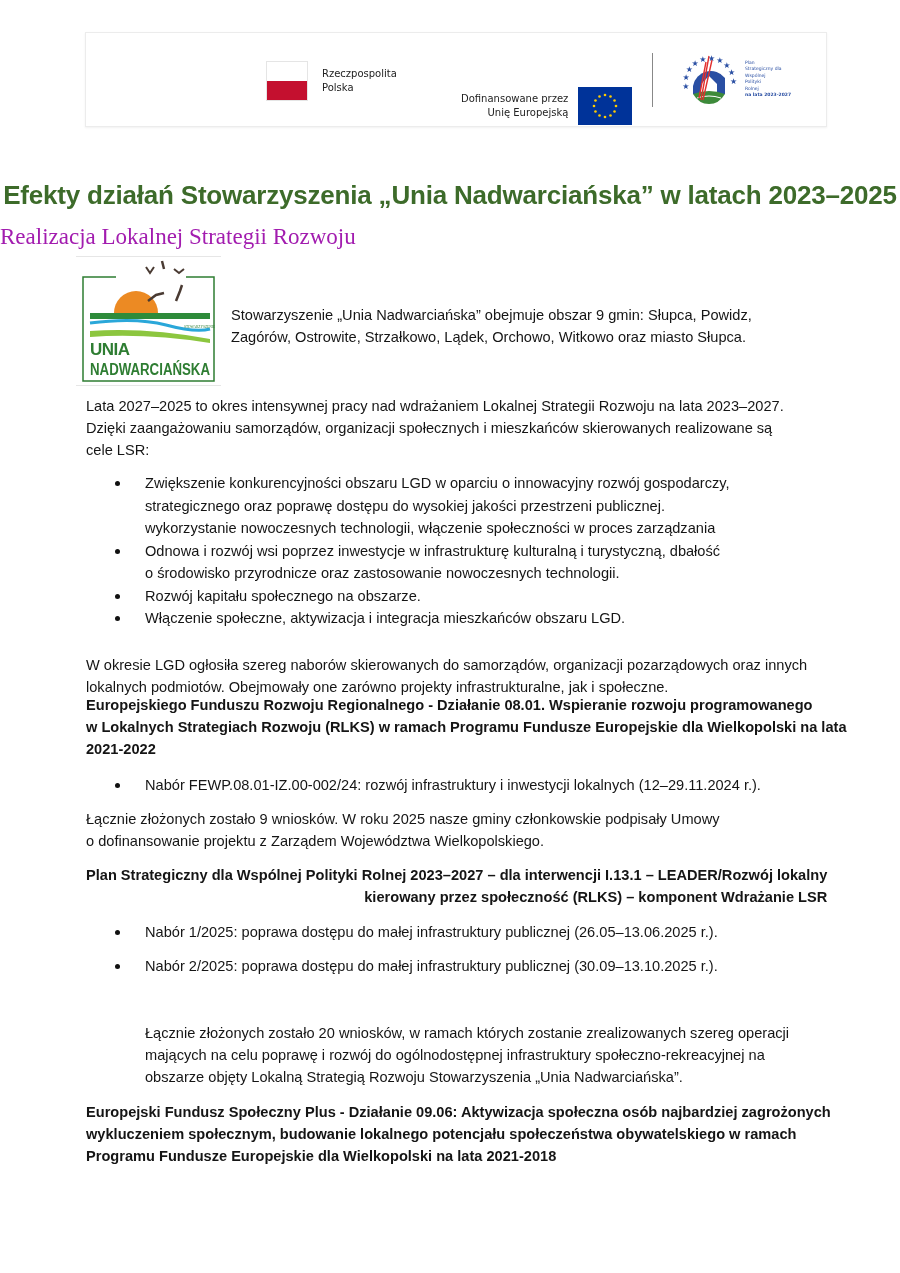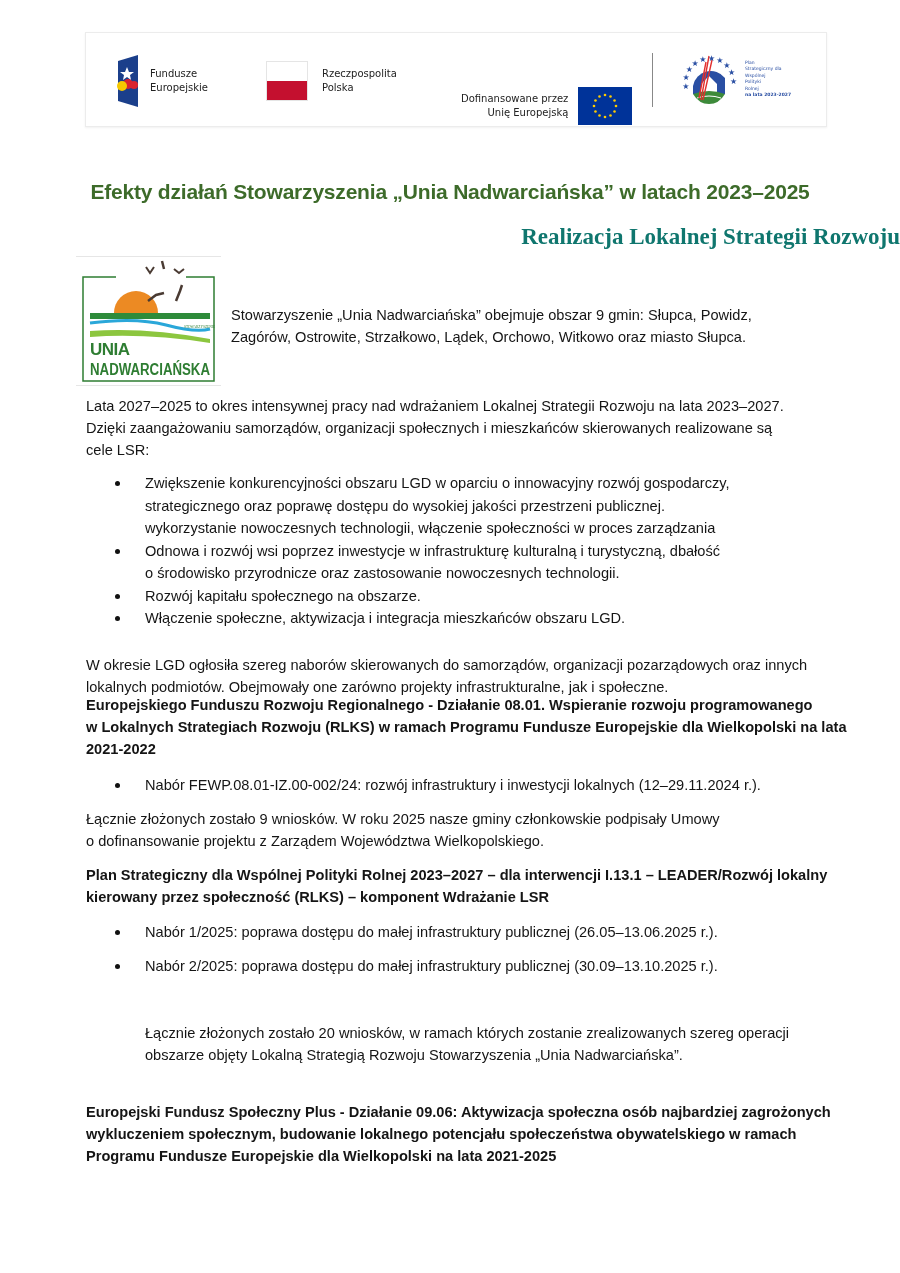--- a/index.html
+++ b/index.html
@@ -16,50 +16,37 @@
     .rp .flag .w { height: 50%; background: #fff; }
     .rp .flag .r { height: 50%; background: #c4102f; }
     .eu { left: 375px; top: 28px; margin-top: 26px; }
     .eu .lb-text { text-align: right; margin-right: 10px; }
     .eu svg { width: 54px; height: 38px; }
     .divider-v { position: absolute; left: 566px; top: 20px; width: 1px; height: 54px; background: #888; }
     .psp { left: 593px; top: 15px; }
     .psp svg { width: 60px; height: 62px; margin-right: 6px; }
     .psp .lb-text { font-size: 4.5px; line-height: 6.5px; color: #2a4fa3; }
     .title1 { position: absolute; left: 0; width: 900px; top: 180px; text-align: center;
-      font-family: "Liberation Sans", sans-serif; font-weight: bold; font-size: 21px; color: #3d6b2a; letter-spacing: -0.2px; }
-    .title2 { position: absolute; left: 0; width: 900px; top: 224px; text-align: right;
-      font-family: "Liberation Serif", serif; font-weight: bold; font-size: 23px; color: #0f766e; }
+      font-family: "Liberation Sans", sans-serif; font-weight: bold; font-size: 26px; color: #3d6b2a; letter-spacing: -0.2px; }
+    .title2 { position: absolute; left: 0; width: 900px; top: 224px; text-align: left;
+      font-family: "Liberation Serif", serif; font-weight: normal; font-size: 23px; color: #a21caf; }
     .org-logo { position: absolute; left: 76px; top: 256px; width: 145px; height: 128px;
       border-top: 1px solid #e6e6e6; border-bottom: 1px solid #e6e6e6; }
     .org-logo svg { width: 145px; height: 128px; display:block; }
     .p { position: absolute; font-family: "Liberation Sans", sans-serif; font-size: 14.6px; line-height: 22px; color: #151515; }
     .b { font-weight: bold; }
     ul.list { position: absolute; margin: 0; padding: 0; list-style: none;
       font-family: "Liberation Sans", sans-serif; font-size: 14.6px; line-height: 22.5px; color:#151515; }
     ul.list li { position: relative; padding-left: 30px; }
     ul.list li::before { content: ""; position: absolute; left: 0; top: 9px; width: 5px; height: 5px; border-radius: 50%; background: #111; }
   </style>
 </head>
 <body>
 
 <div class="logo-bar">
-  <div class="lb-item fe">
-    <svg viewBox="0 0 28 52">
-      <polygon points="4,6 24,0 24,52 4,46" fill="#1b3f8b"></polygon>
-      <polygon points="13,12 15,17 20,17 16,20 17,25 13,22 9,25 10,20 6,17 11,17" fill="#ffffff"></polygon>
-      <circle cx="14" cy="29" r="5" fill="#d9232e"></circle>
-      <circle cx="8" cy="31" r="5" fill="#f6c800"></circle>
-      <circle cx="20" cy="30" r="4" fill="#d9232e"></circle>
-    </svg>
-    <div class="lb-text">
-      <div>Fundusze</div>
-      <div>Europejskie</div>
-    </div>
-  </div>
   <div class="lb-item rp">
     <div class="flag">
         <div class="w"></div>
         <div class="r"></div>
       </div>
     <div class="lb-text">
       <div>Rzeczpospolita</div>
       <div>Polska</div>
     </div>
   </div>
@@ -177,30 +164,31 @@
   <div>2021-2022</div>
 </div>
 <ul class="list" style="left:115px; top:774px;">
   <li>Nabór FEWP.08.01-IZ.00-002/24: rozwój infrastruktury i inwestycji lokalnych (12–29.11.2024 r.).</li>
 </ul>
 <div class="p" style="left:86px; top:808px;">
   <div>Łącznie złożonych zostało 9 wniosków. W roku 2025 nasze gminy członkowskie podpisały Umowy</div>
   <div>o dofinansowanie projektu z Zarządem Województwa Wielkopolskiego.</div>
 </div>
 
-<div class="p b" style="left:86px; top:864px;">
+<div class="p b" style="left:86px; top:864px;text-align:right;">
   <div>Plan Strategiczny dla Wspólnej Polityki Rolnej 2023–2027 – dla interwencji I.13.1 – LEADER/Rozwój lokalny</div>
   <div>kierowany przez społeczność (RLKS) – komponent Wdrażanie LSR</div>
 </div>
 <ul class="list" style="left:115px; top:921px;">
   <li style="margin-bottom:11px;">Nabór 1/2025: poprawa dostępu do małej infrastruktury publicznej (26.05–13.06.2025 r.).</li>
   <li style="margin-bottom:11px;">Nabór 2/2025: poprawa dostępu do małej infrastruktury publicznej (30.09–13.10.2025 r.).</li>
 </ul>
 <div class="p" style="left:145px; top:1022px;">
   <div>Łącznie złożonych zostało 20 wniosków, w ramach których zostanie zrealizowanych szereg operacji</div>
+  <div>mających na celu poprawę i rozwój do ogólnodostępnej infrastruktury społeczno-rekreacyjnej na</div>
   <div>obszarze objęty Lokalną Strategią Rozwoju Stowarzyszenia „Unia Nadwarciańska”.</div>
 </div>
 
 <div class="p b" style="left:86px; top:1101px;">
   <div>Europejski Fundusz Społeczny Plus - Działanie 09.06: Aktywizacja społeczna osób najbardziej zagrożonych</div>
   <div>wykluczeniem społecznym, budowanie lokalnego potencjału społeczeństwa obywatelskiego w ramach</div>
-  <div>Programu Fundusze Europejskie dla Wielkopolski na lata 2021-2025</div>
+  <div>Programu Fundusze Europejskie dla Wielkopolski na lata 2021-2018</div>
 </div>
 
 </body></html>

